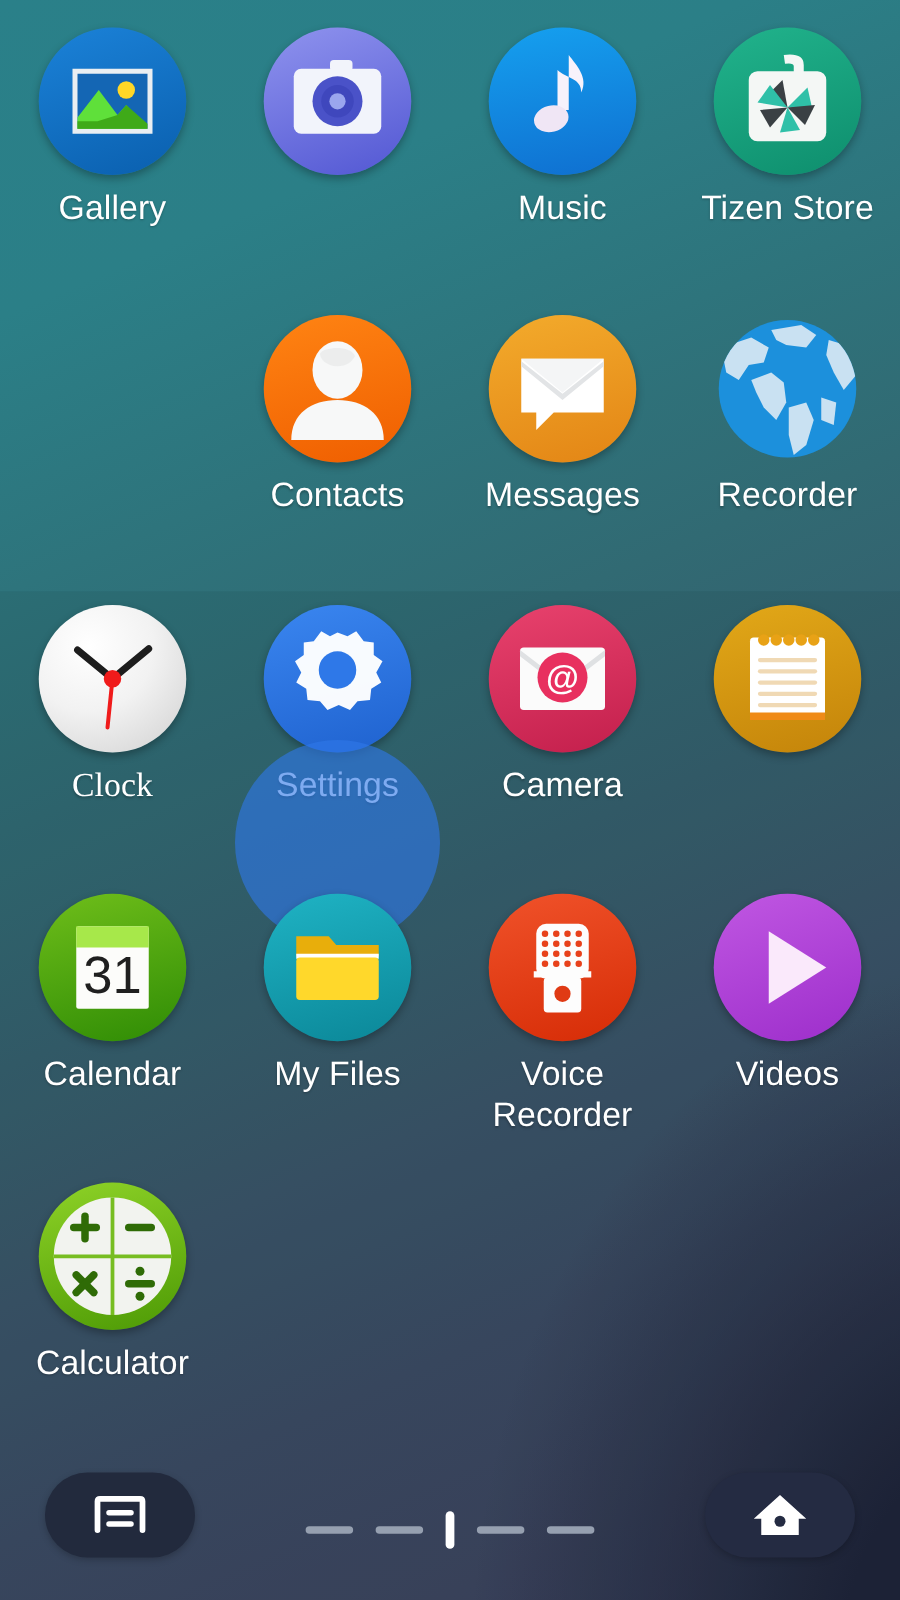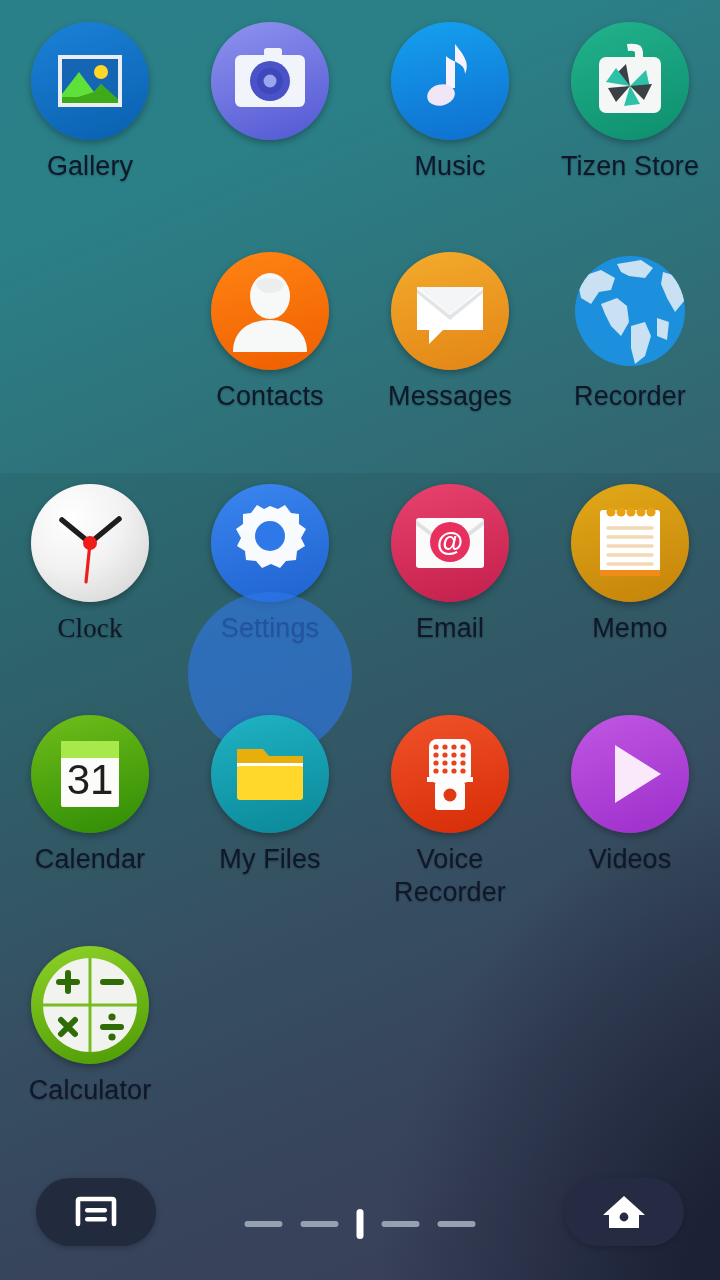--- a/index.html
+++ b/index.html
@@ -42,21 +42,21 @@
     width:180px;
     text-align:center;
   }
   .icon-wrap{
     width:118px; height:118px;
     margin:0 auto;
     position:relative;
   }
   .app-label{
     margin-top:10px;
-    color:#0f172a;
+    color:#ffffff;
     font-size:27px;
     line-height:33px;
     letter-spacing:0.1px;
     text-shadow:0 1px 2px rgba(0,0,0,0.28);
     white-space:pre-line;
   }
 
   
   .circ{
     position:absolute; inset:0;
@@ -240,21 +240,21 @@
     <div class="app" style="left: 360px; top: 484px;">
       <div class="icon-wrap">
     <div class="circ" style="background:linear-gradient(165deg,#e8426d,#c31f4c)"></div>
     <svg class="sq" style="left:0;top:0" width="118" height="118" viewBox="0 0 118 118">
       <rect x="25" y="34" width="68" height="50" rx="3" fill="#fbfbfb"></rect>
       <path d="M25 36 L59 62 L93 36 L93 41 L59 67 L25 41 Z" fill="#dfe1e3"></path>
       <circle cx="59" cy="58" r="20" fill="#e8305f"></circle>
       <text x="59" y="67" font-family="Liberation Sans, sans-serif" font-size="27" fill="#ffffff" text-anchor="middle" font-weight="bold">@</text>
     </svg>
       </div>
-      <div class="app-label">Email</div>
+      <div class="app-label">Camera</div>
     </div>
     <div class="app" style="left: 540px; top: 484px;">
       <div class="icon-wrap">
     <div class="circ" style="background:linear-gradient(165deg,#e2a818,#c4840a)"></div>
     <svg class="sq" style="left:0;top:0" width="118" height="118" viewBox="0 0 118 118">
       <rect x="29" y="26" width="60" height="66" rx="3" fill="#ffffff"></rect>
       <rect x="29" y="86" width="60" height="6" fill="#ef8b17"></rect>
       <g stroke="#f0d9b4" stroke-width="3.4" stroke-linecap="round">
         <line x1="37" y1="44" x2="81" y2="44"></line>
         <line x1="37" y1="53" x2="81" y2="53"></line>
@@ -264,21 +264,20 @@
       </g>
       <g fill="#e8a216">
         <circle cx="40" cy="28" r="4.6"></circle>
             <circle cx="50" cy="28" r="4.6"></circle>
         <circle cx="60" cy="28" r="4.6"></circle>
             <circle cx="70" cy="28" r="4.6"></circle>
         <circle cx="80" cy="28" r="4.6"></circle>
       </g>
     </svg>
       </div>
-      <div class="app-label">Memo</div>
     </div>
     <div class="app" style="left: 0px; top: 715px;">
       <div class="icon-wrap">
     <div class="circ" style="background:linear-gradient(165deg,#6fbe1a,#2f8c05)"></div>
     <svg class="sq" style="left:0;top:0" width="118" height="118" viewBox="0 0 118 118">
       <rect x="30" y="26" width="58" height="66" rx="2" fill="#fcfcfa"></rect>
       <rect x="30" y="26" width="58" height="17" fill="#a7e84a"></rect>
       <text x="59" y="79" font-family="Liberation Sans, sans-serif" font-size="42" fill="#1f1f1f" text-anchor="middle">31</text>
     </svg>
       </div>

